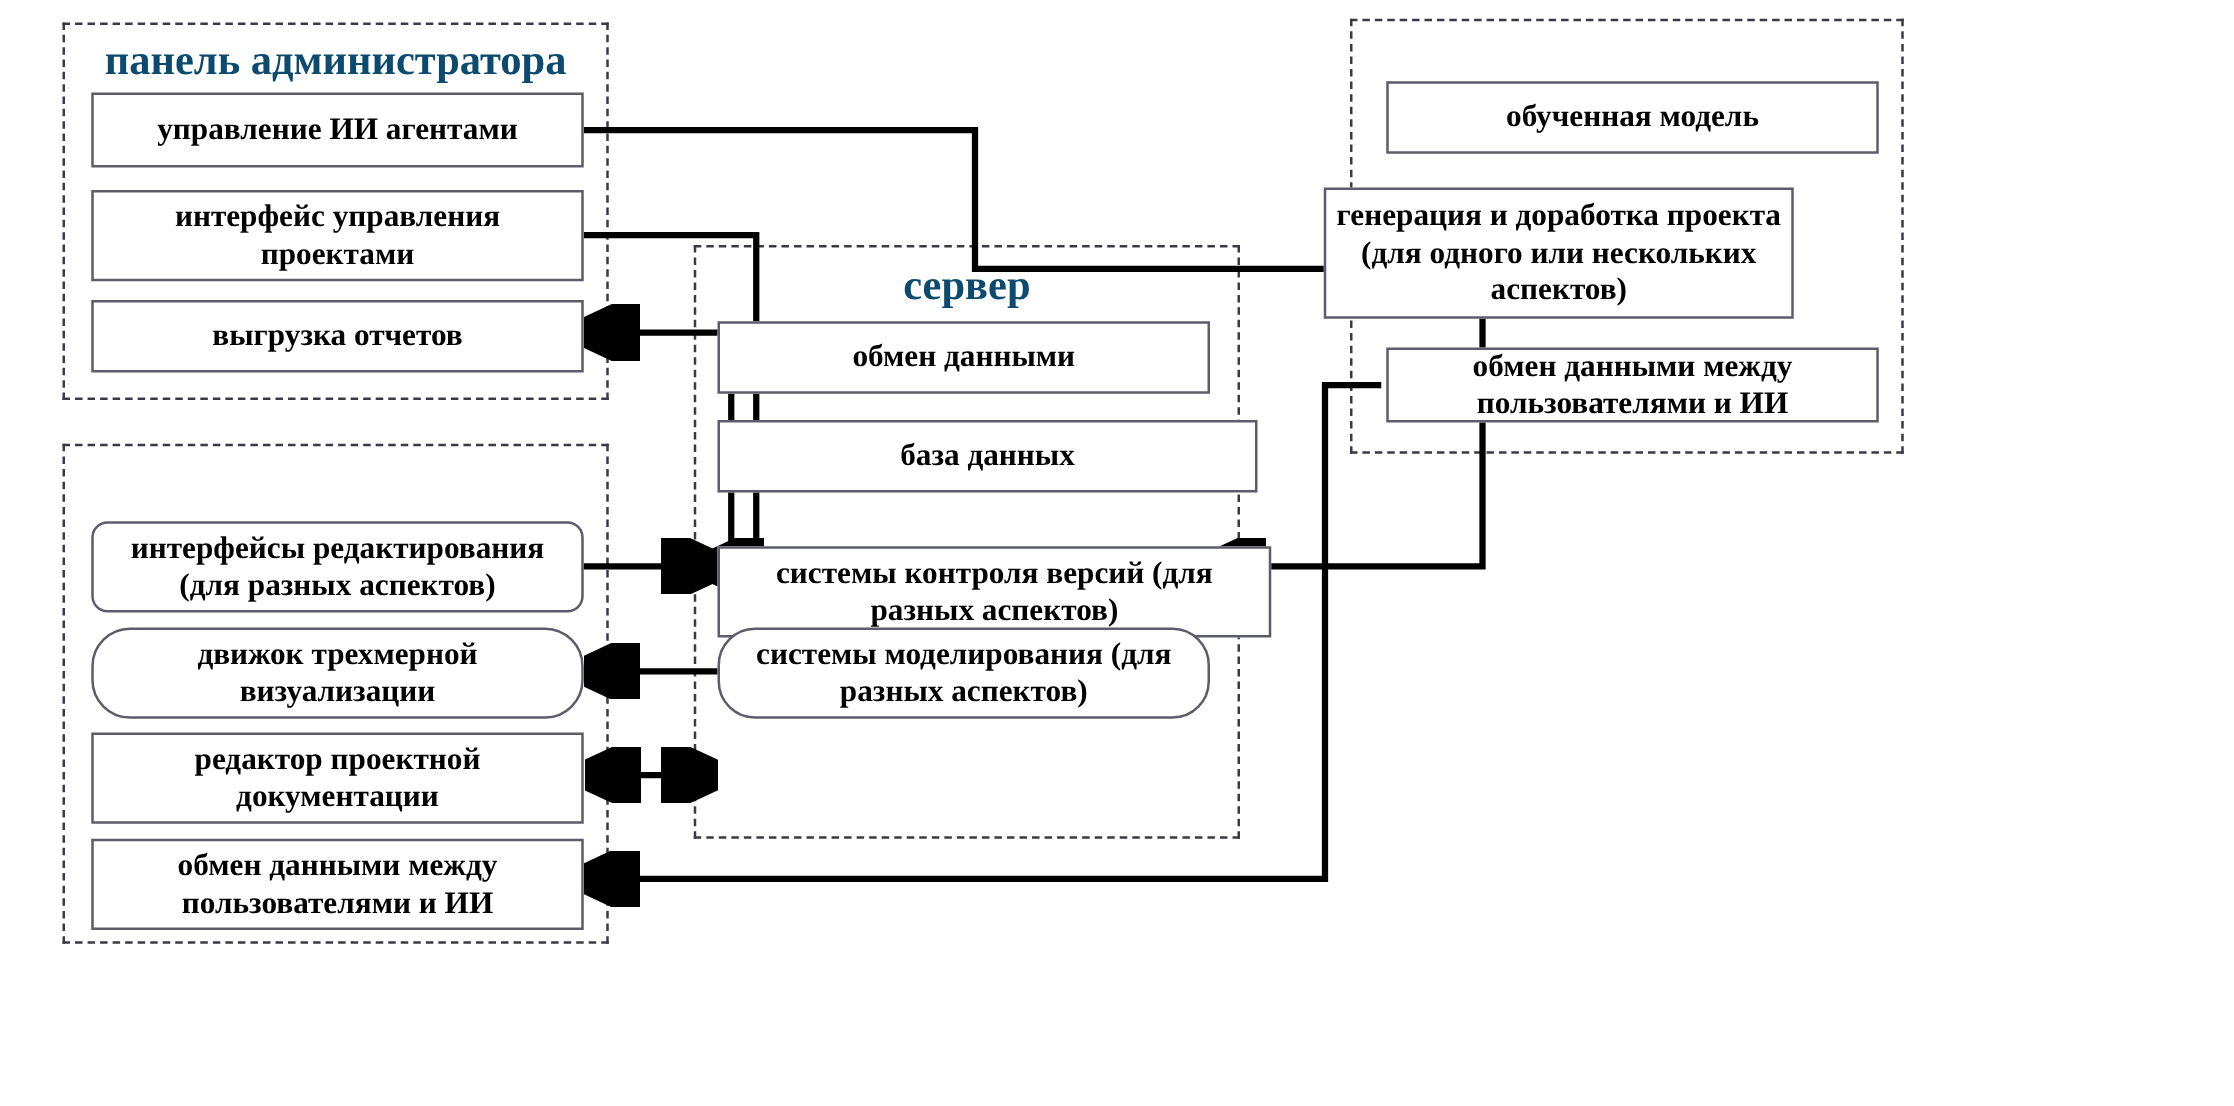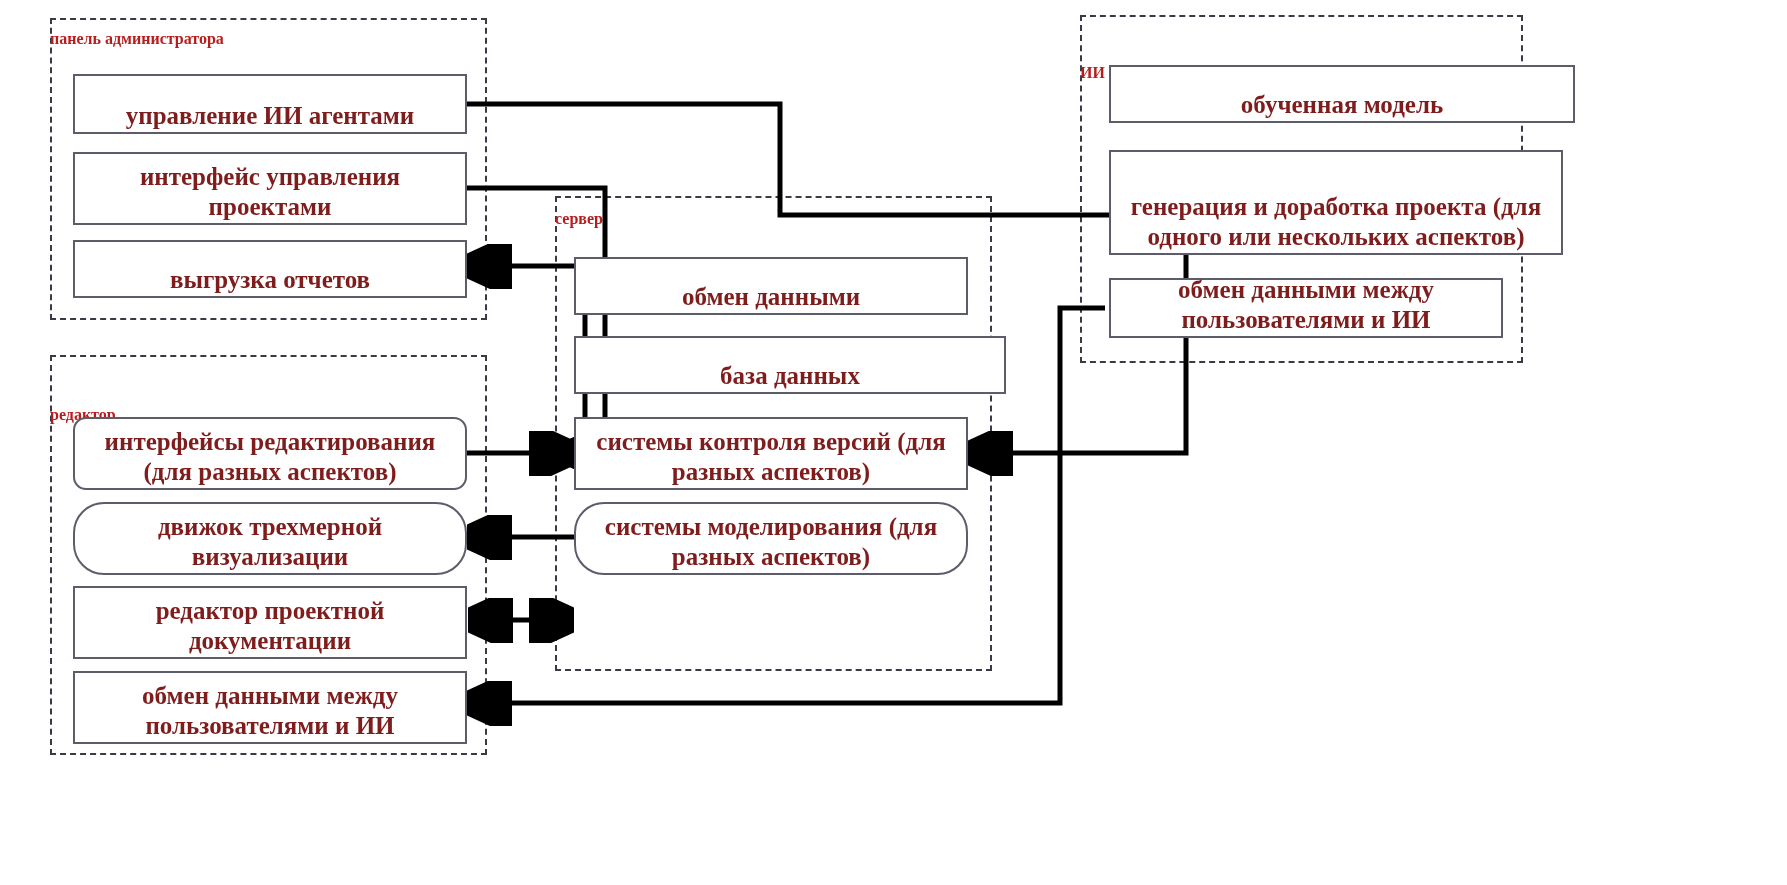--- a/index.html
+++ b/index.html
@@ -22,42 +22,42 @@
   .group {
     position: absolute;
     border: 2.5px dashed #3a3a46;
     box-sizing: border-box;
     background: transparent;
   }
   .group-title {
     position: absolute;
     left: 0;
     right: 0;
-    text-align: left;
+    text-align: center;
     font-weight: bold;
-    font-size: 16px;
-    color: #b91c1c;
+    font-size: 34px;
+    color: #0c4a6e;
     line-height: 1.1;
     white-space: nowrap;
   }
 
   
   .node {
     position: absolute;
     box-sizing: border-box;
     border: 2.5px solid #5c5c6b;
     background: #ffffff;
     display: flex;
-    align-items: flex-end;
+    align-items: center;
     justify-content: center;
     text-align: center;
     font-weight: bold;
     font-size: 25px;
     line-height: 1.18;
-    color: #7f1d1d;
+    color: #000000;
     padding: 2px 8px;
     z-index: 3;
   }
   .node span {
     display: block;
     width: 100%;
   }
 
   
   #wires {
@@ -120,37 +120,37 @@
   <div class="group-title" style="left:555px; top:210px; width:437px;">сервер</div>
 
   <div class="node" style="left:574px; top:257px; width:394px; height:58px;">
     <span>обмен данными</span>
   </div>
 
   <div class="node" style="left:574px; top:336px; width:432px; height:58px;">
     <span>база данных</span>
   </div>
 
-  <div class="node" style="left:574px; top:417px; width:394px; height:73px;">
+  <div class="node" style="left:574px; top:437px; width:443px; height:73px;">
     <span>системы контроля версий (для разных аспектов)</span>
   </div>
 
   <div class="node" style="left:574px; top:502px; width:394px; height:73px;border-radius:30px;">
     <span>системы моделирования (для разных аспектов)</span>
   </div>
 
 
   <div class="group" style="left:1080px; top:15px; width:443px; height:348px;"></div>
   <div class="group-title" style="left:1080px; top:28px; width:443px;margin-top:36px;">ИИ агент</div>
 
-  <div class="node" style="left:1109px; top:65px; width:466px; height:58px;">
+  <div class="node" style="left:1109px; top:65px; width:394px; height:58px;">
     <span>обученная модель</span>
   </div>
 
-  <div class="node" style="left:1109px; top:150px; width:454px; height:105px;">
+  <div class="node" style="left:1059px; top:150px; width:376px; height:105px;">
     <span>генерация и доработка проекта (для одного или нескольких аспектов)</span>
   </div>
 
   <div class="node" style="left:1109px; top:278px; width:394px; height:60px;">
     <span>обмен данными между пользователями и ИИ</span>
   </div>
 
   <svg id="wires" viewBox="0 0 1787 885">
     <defs>
       <marker id="ah" markerWidth="9" markerHeight="9" refX="8.2" refY="4.5" orient="auto" markerUnits="strokeWidth">

